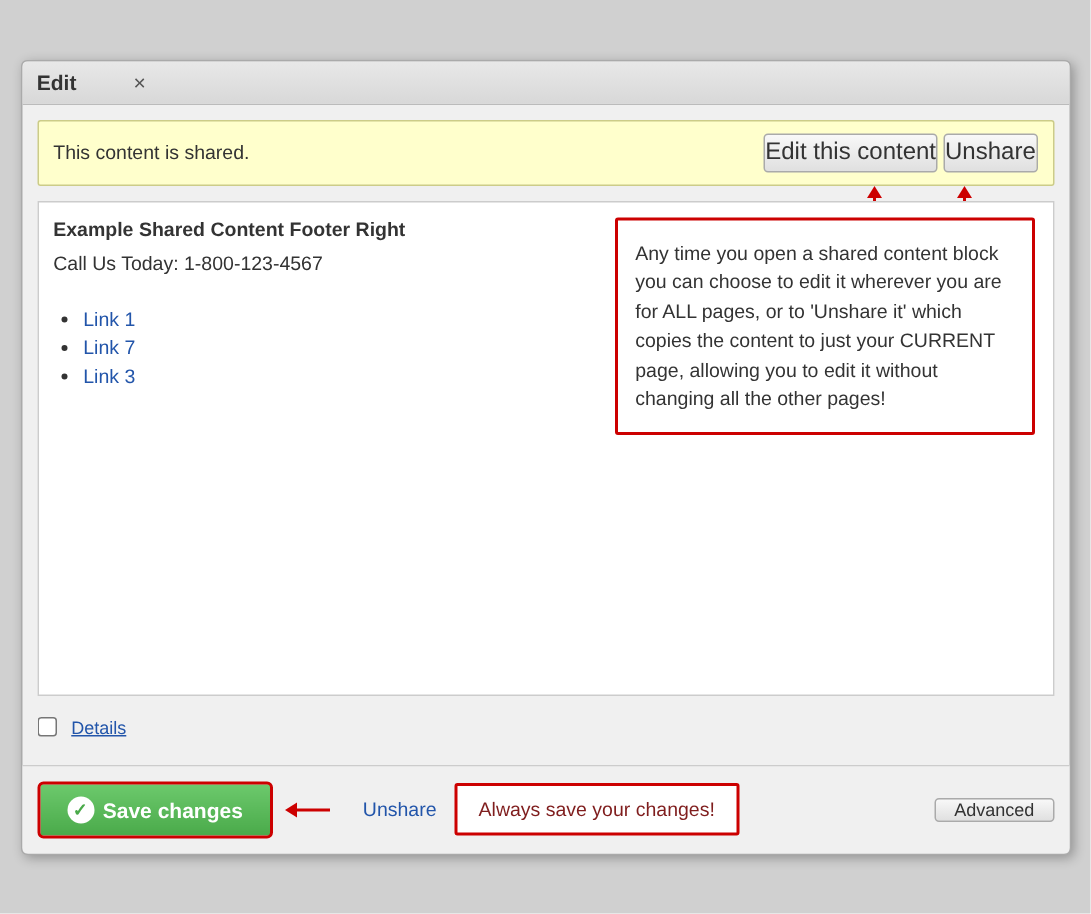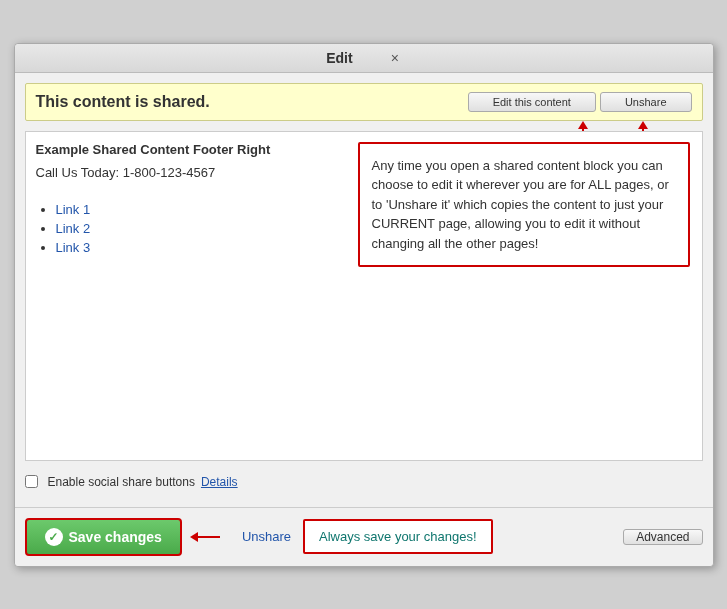--- a/index.html
+++ b/index.html
@@ -19,21 +19,21 @@
       border-radius: 4px;
       width: 700px;
       box-shadow: 2px 2px 8px rgba(0,0,0,0.3);
     }
     .dialog-titlebar {
       background: linear-gradient(to bottom, #e8e8e8, #d8d8d8);
       border-bottom: 1px solid #bbb;
       padding: 6px 10px;
       display: flex;
       align-items: center;
-      justify-content: center;
+      justify-content: flex-start;
       border-radius: 4px 4px 0 0;
       gap: 36px;
     }
     .dialog-title {
       font-size: 14px;
       font-weight: bold;
       color: #333;
     }
     .close-btn {
       background: none;
@@ -50,38 +50,38 @@
       background: #ffffcc;
       border: 1px solid #cccc88;
       padding: 8px 10px;
       margin-bottom: 10px;
       display: flex;
       align-items: center;
       justify-content: space-between;
       border-radius: 2px;
     }
     .shared-notice-text .title {
-      font-weight: bold;
-      color: #333;
-      font-size: 16px;
+      font-weight: normal;
+      color: #333;
+      font-size: 13px;
     }
     .shared-notice-text .subtitle {
       color: #666;
       font-size: 11px;
     }
     .shared-notice-text .subtitle b {
       font-weight: bold;
     }
     .shared-notice-buttons {
       display: flex;
       gap: 4px;
     }
     .btn-small {
-      padding: 3px 24px;
-      font-size: 11px;
+      padding: 3px 0;
+      font-size: 16px;
       border: 1px solid #aaa;
       background: linear-gradient(to bottom, #f8f8f8, #e0e0e0);
       border-radius: 3px;
       cursor: pointer;
       color: #333;
       white-space: nowrap;
     }
     .content-area {
       background: #fff;
       border: 1px solid #ccc;
@@ -111,21 +111,21 @@
     }
     .content-body ul li a {
       color: #2255aa;
       text-decoration: none;
       text-align: center;
     }
     .tooltip-box {
       position: absolute;
       right: 12px;
       top: 10px;
-      width: 332px;
+      width: 280px;
       background: #fff;
       border: 2px solid #cc0000;
       padding: 12px;
       font-size: 13px;
       line-height: 1.5;
       color: #333;
       border-radius: 2px;
     }
     .footer-area {
       padding: 4px 0 8px 0;
@@ -189,21 +189,21 @@
       cursor: pointer;
       font-size: 13px;
       text-decoration: none;
       padding: 2px 4px;
     }
     .footer-tooltip {
       background: #fff;
       border: 2px solid #cc0000;
       padding: 8px 14px;
       font-size: 13px;
-      color: #0f766e;
+      color: #7f1d1d;
       border-radius: 2px;
       display: flex;
       align-items: center;
     }
     .btn-advanced {
       margin-left: auto;
       padding: 0 12px;
       font-size: 12px;
       border: 1px solid #aaa;
       background: linear-gradient(to bottom, #f8f8f8, #e0e0e0);
@@ -244,33 +244,32 @@
         <polygon points="145,8 155,8 150,0" fill="#cc0000"></polygon>
       </svg>
     </div>
 
     <div class="content-area">
       <div class="content-header">Example Shared Content Footer Right</div>
       <div class="content-body">
         <div class="phone">Call Us Today: 1-800-123-4567</div>
         <ul>
           <li><a href="#">Link 1</a></li>
-          <li><a href="#">Link 2</a></li>
+          <li><a href="#">Link 7</a></li>
           <li><a href="#">Link 3</a></li>
         </ul>
       </div>
 
       <div class="tooltip-box">
         <span>Any time you open a shared content block you can choose to edit it wherever you are for ALL pages, or to 'Unshare it' which copies the content to just your CURRENT page, allowing you to edit it without changing all the other pages!</span>
       </div>
     </div>
 
     <div class="footer-area">
       <input type="checkbox" id="social-share" style="">
-      <label for="social-share">Enable social share buttons</label>
       <a href="#">Details</a>
     </div>
   </div>
 
   <div class="dialog-footer">
     <button class="btn-save">
       <span class="save-icon">
         <span class="save-check">✓</span>
       </span>
       <span>Save changes</span>

